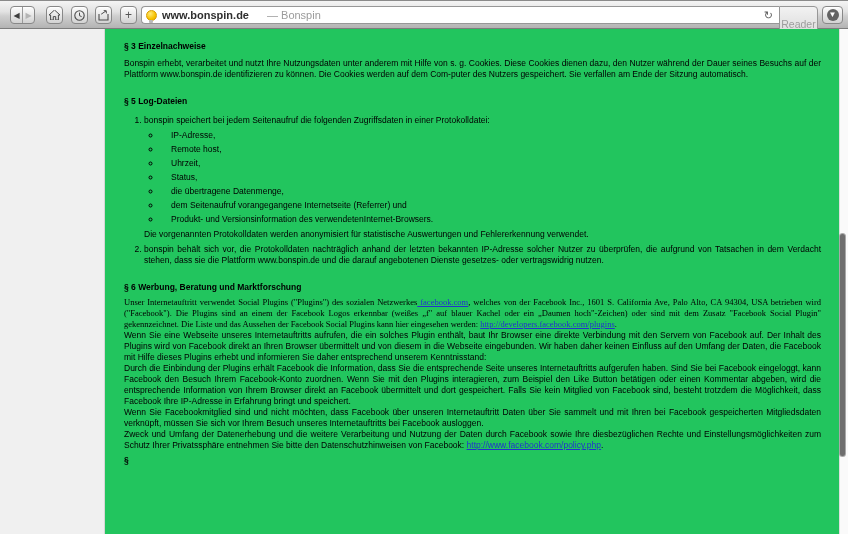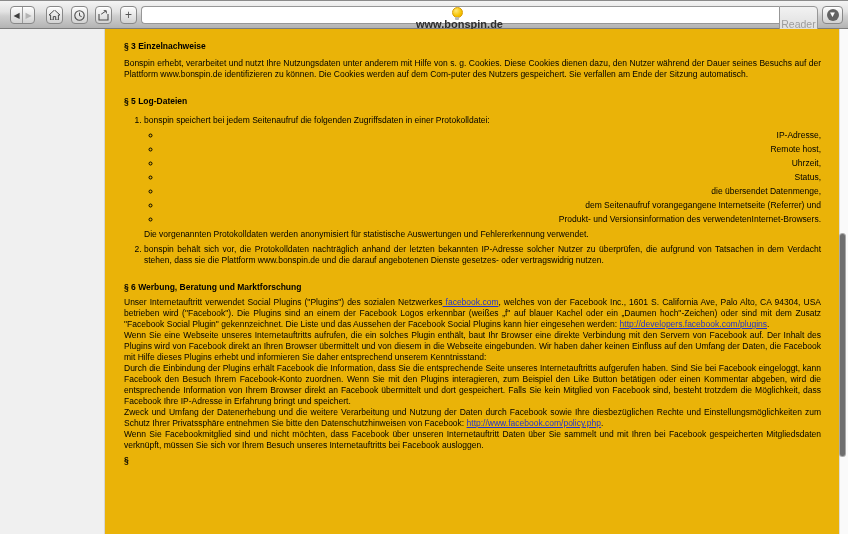--- a/index.html
+++ b/index.html
@@ -26,21 +26,21 @@
   .seg .half{flex:1;display:flex;align-items:center;justify-content:center;height:100%;font-size:8px;}
   .seg .half.back{border-right:1px solid #999;color:#3d3d3d;}
   .seg .half.fwd{color:#b4b4b4;}
   .b-home{left:46px;width:17px;}
   .b-hist{left:71px;width:17px;}
   .b-share{left:95px;width:17px;}
   .b-plus{left:120px;width:17px;font-size:12px;color:#555;}
   .addr{
     position:absolute;left:141px;top:5px;width:638px;height:18px;box-sizing:border-box;
     background:#fff;border:1px solid #979797;border-radius:4px 0 0 4px;border-right:none;
-    display:flex;align-items:center;padding:0 6px 0 4px;flex-direction:column;
+    display:flex;align-items:center;padding:0 6px 0 4px;
   }
   .favicon{
     width:9px;height:9px;border-radius:50%;
     background:radial-gradient(circle at 35% 30%,#ffe97a,#f6c200 60%,#e8a800);
     border:1px solid #d89c00;position:relative;margin-right:5px;flex:0 0 auto;
   }
   .favicon:after{content:"";position:absolute;left:2px;bottom:-3px;width:4px;height:3px;background:#b9b9b9;border-radius:1px;}
   .url-host{font-size:11px;font-weight:700;color:#2e2e2e;white-space:nowrap;}
   .url-title{font-size:11px;color:#9b9b9b;margin-left:18px;white-space:nowrap;}
   .addr-spacer{flex:1;}
@@ -55,37 +55,37 @@
   .b-dl{left:822px;width:21px;}
   .dl-circle{
     width:12px;height:12px;border-radius:50%;background:#636363;
     color:#fff;font-size:8px;font-weight:bold;line-height:12px;text-align:center;
   }
   .icon-svg{display:block;}
   
   .content-bg{position:absolute;left:0;top:29px;right:0;bottom:0;background:#f0f0f0;}
   .right-gutter{position:absolute;left:839px;top:29px;width:9px;bottom:0;background:#fafafa;}
   .page{
-    position:absolute;left:104px;top:29px;width:734px;bottom:0;background:#eab308;
+    position:absolute;left:104px;top:29px;width:734px;bottom:0;background:#22c55e;
     border-left:1px solid #d6d6d6;border-right:1px solid #dedede;box-sizing:content-box;
   }
   .page-text{
     padding:12px 18px 0 19px;
     font-size:8.5px;line-height:11px;color:#000;text-align:justify;
   }
   .sec-h{font-weight:bold;margin:16px 0 0;text-align:left;}
   .sec-h:first-child{margin-top:0;}
   .sec-p{margin:6px 0 0;}
   ol.sec-list{margin:8px 0 0;padding-left:20px;}
   ol.sec-list>li{margin-top:4px;}
   ol.sec-list ul{list-style:circle;margin:4px 0 0;padding-left:17px;}
-  ol.sec-list ul>li{margin-top:3px;text-align:right;padding-left:10px;}
+  ol.sec-list ul>li{margin-top:3px;text-align:left;padding-left:10px;}
   .after-line{margin-top:4px;}
   .rich-p{margin:0;}
-  .rich-first{margin-top:4px;}
+  .rich-first{margin-top:4px;font-family:Liberation Serif, serif;}
   .rich-p a{color:#2233cc;text-decoration:underline;}
   .frag{font-weight:bold;margin-top:4px;text-align:left;}
   
   .scroll-thumb{
     position:absolute;left:839px;top:233px;width:7px;height:224px;
     background:#6e6e6e;border-radius:4px;border:1px solid rgba(255,255,255,.4);box-sizing:border-box;
   }
 </style>
 </head>
 <body>
@@ -145,29 +145,29 @@
   <div class="page-text">
       <div class="sec-h">§ 3 Einzelnachweise</div>
       <div class="sec-p">Bonspin erhebt, verarbeitet und nutzt Ihre Nutzungsdaten unter anderem mit Hilfe von s. g. Cookies. Diese Cookies dienen dazu, den Nutzer während der Dauer seines Besuchs auf der Plattform www.bonspin.de identifizieren zu können. Die Cookies werden auf dem Com-puter des Nutzers gespeichert. Sie verfallen am Ende der Sitzung automatisch.</div>
       <div class="sec-h">§ 5 Log-Dateien</div>
       <ol class="sec-list">
         <li><span>bonspin speichert bei jedem Seitenaufruf die folgenden Zugriffsdaten in einer Protokolldatei:</span><ul>
             <li>IP-Adresse,</li>
             <li>Remote host,</li>
             <li>Uhrzeit,</li>
             <li>Status,</li>
-            <li>die übersendet Datenmenge,</li>
+            <li>die übertragene Datenmenge,</li>
             <li>dem Seitenaufruf vorangegangene Internetseite (Referrer) und</li>
             <li>Produkt- und Versionsinformation des verwendetenInternet-Browsers.</li>
           </ul><div class="after-line">Die vorgenannten Protokolldaten werden anonymisiert für statistische Auswertungen und Fehlererkennung verwendet.</div></li>
         <li><span>bonspin behält sich vor, die Protokolldaten nachträglich anhand der letzten bekannten IP-Adresse solcher Nutzer zu überprüfen, die aufgrund von Tatsachen in dem Verdacht stehen, dass sie die Plattform www.bonspin.de und die darauf angebotenen Dienste gesetzes- oder vertragswidrig nutzen.</span></li>
       </ol>
       <div class="sec-h">§ 6 Werbung, Beratung und Marktforschung</div>
       <div class="rich-p rich-first">Unser Internetauftritt verwendet Social Plugins ("Plugins") des sozialen Netzwerkes<a href="#"> facebook.com</a>, welches von der Facebook Inc., 1601 S. California Ave, Palo Alto, CA 94304, USA betrieben wird ("Facebook"). Die Plugins sind an einem der Facebook Logos erkennbar (weißes „f" auf blauer Kachel oder ein „Daumen hoch"-Zeichen) oder sind mit dem Zusatz "Facebook Social Plugin" gekennzeichnet. Die Liste und das Aussehen der Facebook Social Plugins kann hier eingesehen werden: <a href="#">http://developers.facebook.com/plugins</a>.</div>
       <div class="rich-p">Wenn Sie eine Webseite unseres Internetauftritts aufrufen, die ein solches Plugin enthält, baut Ihr Browser eine direkte Verbindung mit den Servern von Facebook auf. Der Inhalt des Plugins wird von Facebook direkt an Ihren Browser übermittelt und von diesem in die Webseite eingebunden. Wir haben daher keinen Einfluss auf den Umfang der Daten, die Facebook mit Hilfe dieses Plugins erhebt und informieren Sie daher entsprechend unserem Kenntnisstand:</div>
       <div class="rich-p">Durch die Einbindung der Plugins erhält Facebook die Information, dass Sie die entsprechende Seite unseres Internetauftritts aufgerufen haben. Sind Sie bei Facebook eingeloggt, kann Facebook den Besuch Ihrem Facebook-Konto zuordnen. Wenn Sie mit den Plugins interagieren, zum Beispiel den Like Button betätigen oder einen Kommentar abgeben, wird die entsprechende Information von Ihrem Browser direkt an Facebook übermittelt und dort gespeichert. Falls Sie kein Mitglied von Facebook sind, besteht trotzdem die Möglichkeit, dass Facebook Ihre IP-Adresse in Erfahrung bringt und speichert.</div>
+      <div class="rich-p">Wenn Sie Facebookmitglied sind und nicht möchten, dass Facebook über unseren Internetauftritt Daten über Sie sammelt und mit Ihren bei Facebook gespeicherten Mitgliedsdaten verknüpft, müssen Sie sich vor Ihrem Besuch unseres Internetauftritts bei Facebook ausloggen.</div>
       <div class="rich-p">Zweck und Umfang der Datenerhebung und die weitere Verarbeitung und Nutzung der Daten durch Facebook sowie Ihre diesbezüglichen Rechte und Einstellungsmöglichkeiten zum Schutz Ihrer Privatssphäre entnehmen Sie bitte den Datenschutzhinweisen von Facebook: <a href="#">http://www.facebook.com/policy.php</a>.</div>
-      <div class="rich-p">Wenn Sie Facebookmitglied sind und nicht möchten, dass Facebook über unseren Internetauftritt Daten über Sie sammelt und mit Ihren bei Facebook gespeicherten Mitgliedsdaten verknüpft, müssen Sie sich vor Ihrem Besuch unseres Internetauftritts bei Facebook ausloggen.</div>
       <div class="frag">§</div>
     </div>
 </div>
 
 <div class="scroll-thumb"></div>
 
 </body></html>

